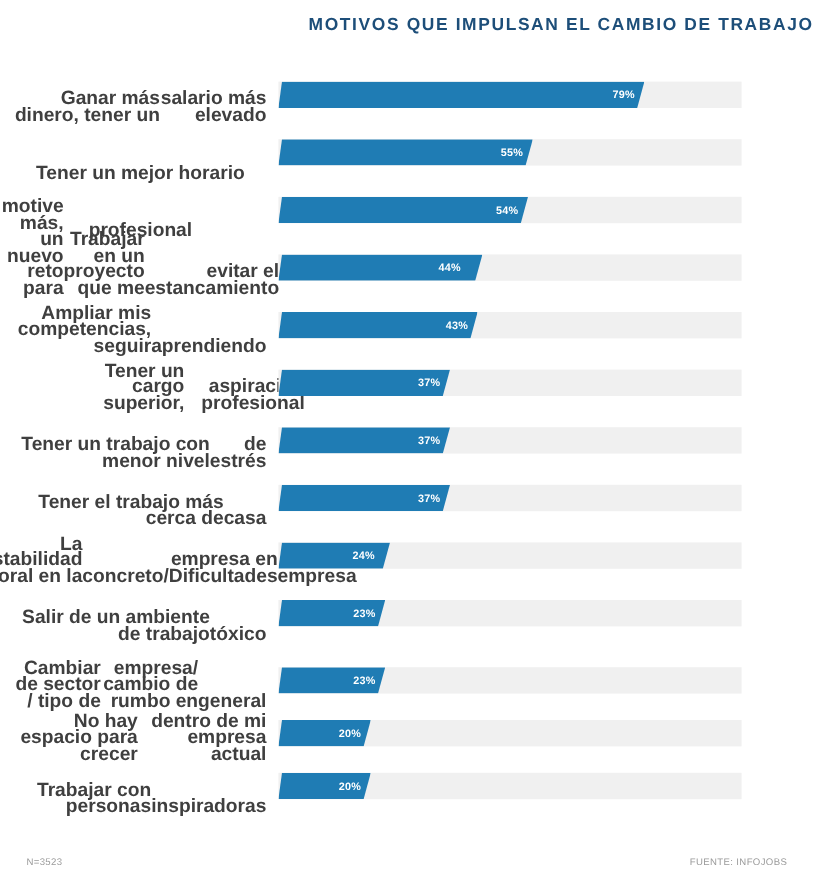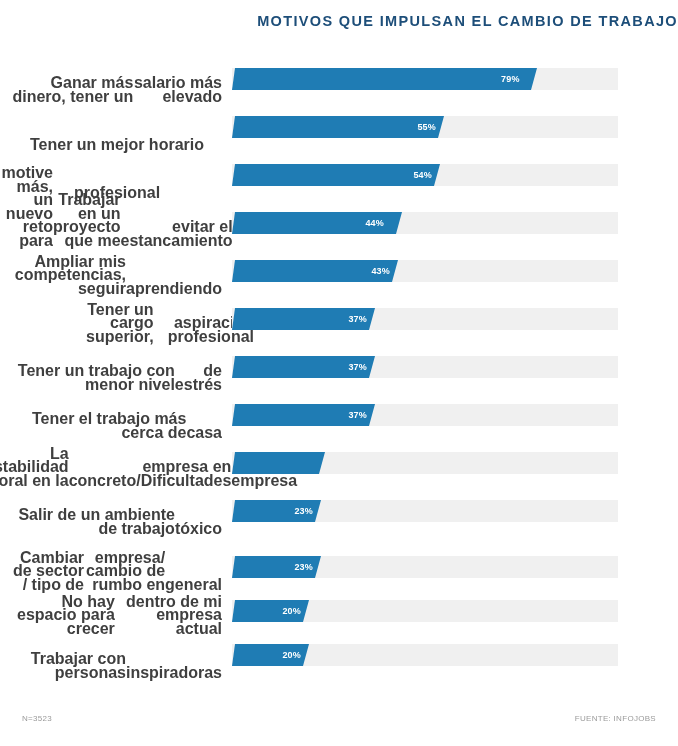--- a/index.html
+++ b/index.html
@@ -135,21 +135,21 @@
   <div class="chart-title">MOTIVOS QUE IMPULSAN EL CAMBIO DE TRABAJO</div>
 
   <div class="chart-area">
       <div class="bar-row" style="top: 0px;">
         <div class="row-label">
           <span>Ganar más dinero, tener un</span>
           <span>salario más elevado</span>
         </div>
         <div class="track">
           <div class="bar-fill" style="width: 305px;"></div>
-          <div class="bar-value" style="left: 269px; width: 28px; text-align: left;">79%</div>
+          <div class="bar-value" style="left: 269px; width: 28px; text-align: right;">79%</div>
         </div>
       </div>
       <div class="bar-row" style="top: 48px;">
         <div class="row-label">
           <span>Tener un mejor horario</span>
         </div>
         <div class="track">
           <div class="bar-fill" style="width: 212px;"></div>
           <div class="bar-value" style="left: 176px; width: 28px; text-align: right;">55%</div>
         </div>
@@ -215,21 +215,21 @@
         </div>
       </div>
       <div class="bar-row" style="top: 384px; padding-left: 17px;">
         <div class="row-label">
           <span>La inestabilidad laboral en la</span>
           <span>empresa en concreto/Dificultades</span>
           <span>en la empresa</span>
         </div>
         <div class="track">
           <div class="bar-fill" style="width: 93px;"></div>
-          <div class="bar-value" style="left: 57px; width: 28px; text-align: center; margin-top: 35px;">24%</div>
+          <div class="bar-value" style="left: 57px; width: 28px; text-align: center;">24%</div>
         </div>
       </div>
       <div class="bar-row" style="top: 432px;">
         <div class="row-label">
           <span>Salir de un ambiente de trabajo</span>
           <span>tóxico</span>
         </div>
         <div class="track">
           <div class="bar-fill" style="width: 89px;"></div>
           <div class="bar-value" style="left: 53px; width: 28px; text-align: right;">23%</div>

